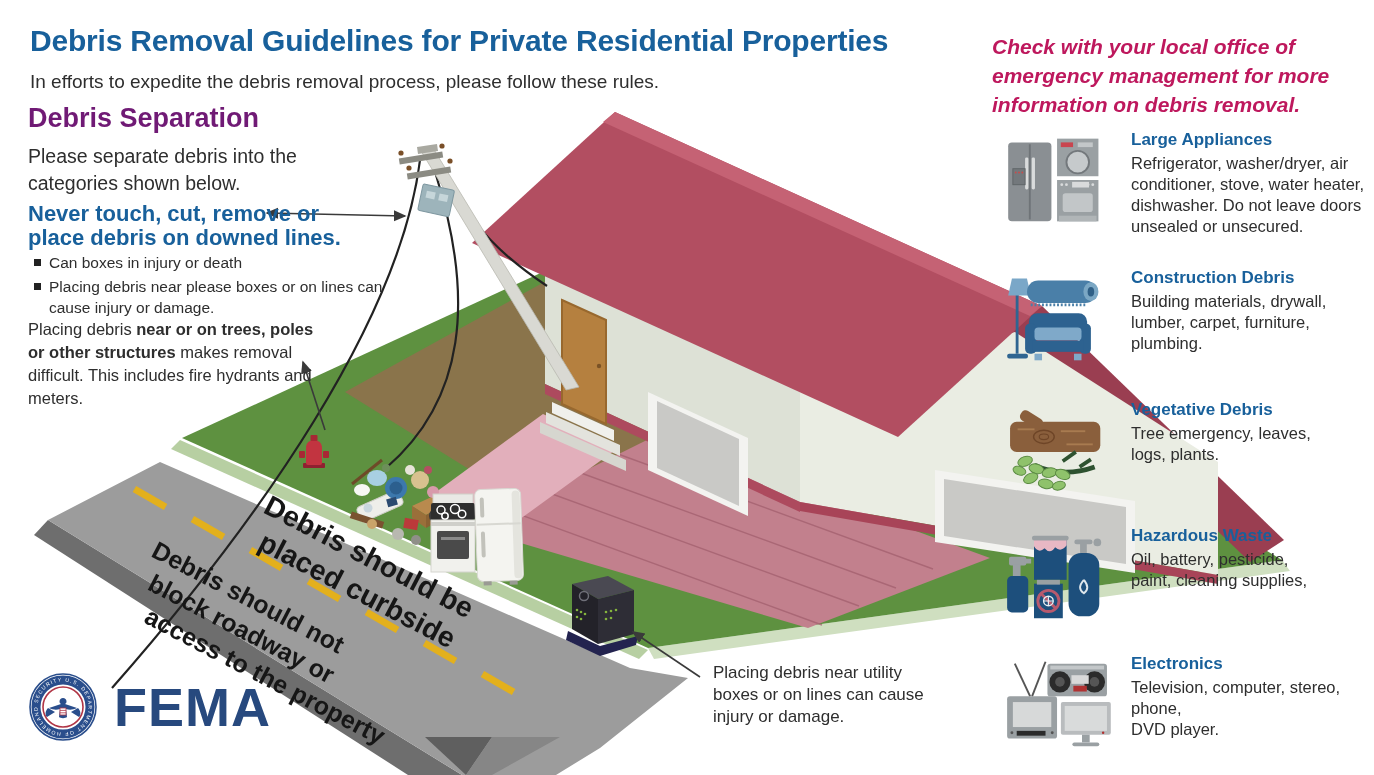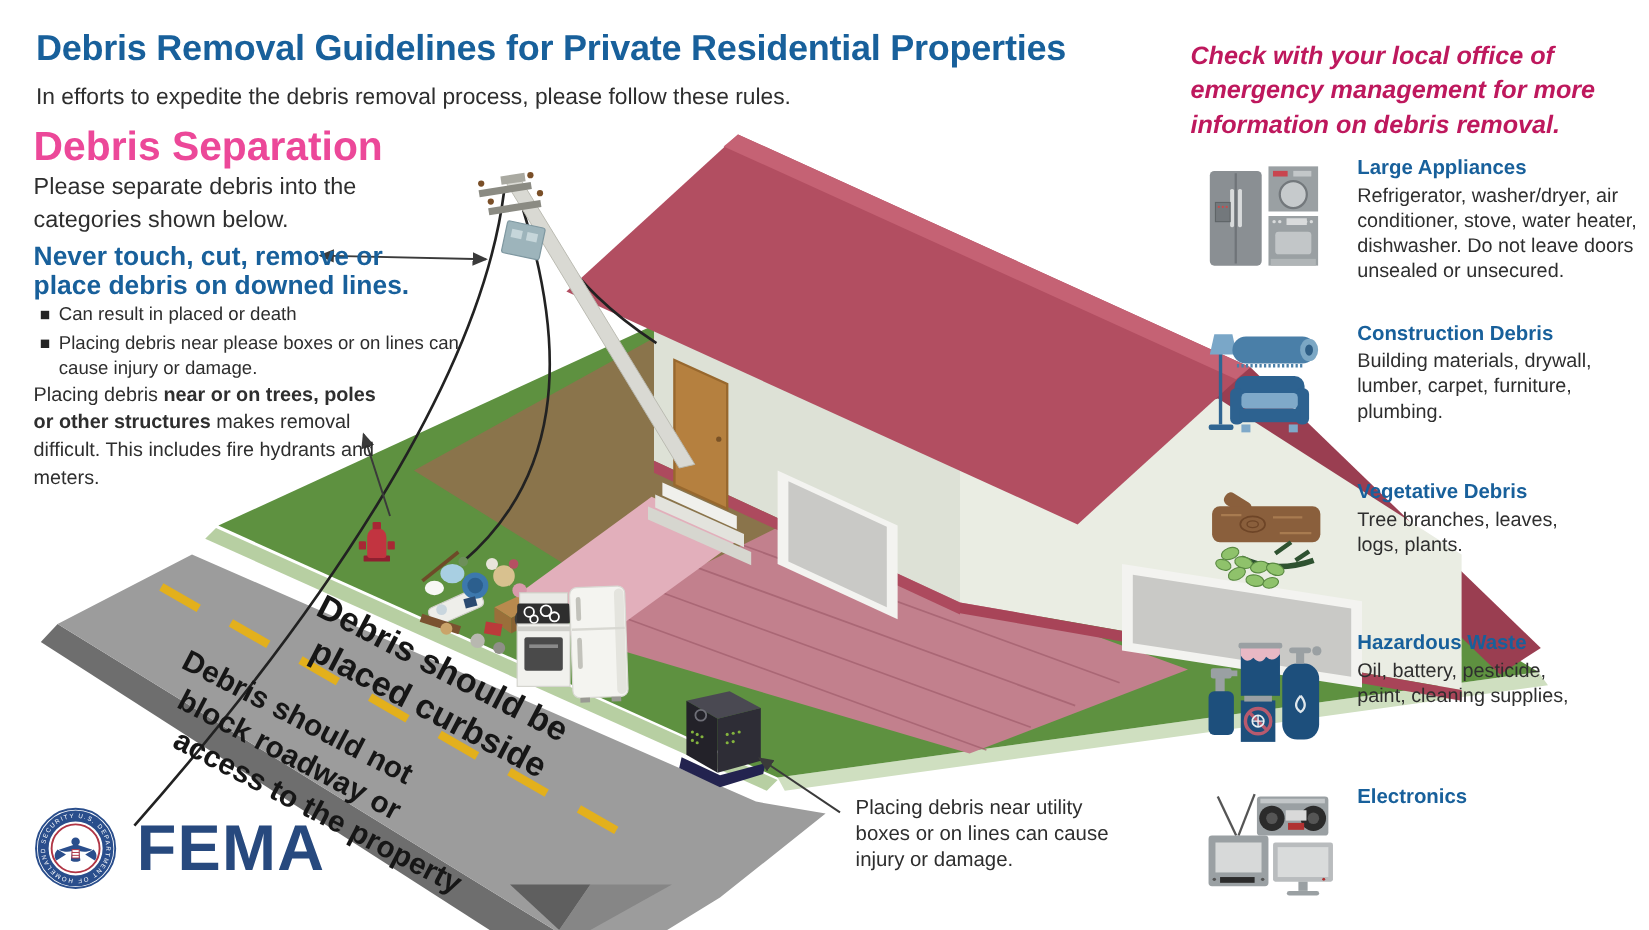--- a/index.html
+++ b/index.html
@@ -4,21 +4,21 @@
 <style>
   html,body{margin:0;padding:0;background:#fff;}
   .canvas{position:relative;width:1374px;height:775px;background:#ffffff;overflow:hidden;
           font-family:"Liberation Sans",sans-serif;}
   .abs{position:absolute;}
   .scene{left:0;top:0;z-index:1;}
   .txt{z-index:3;}
   .ln{display:block;}
   .title{left:30px;top:24px;font-size:30px;font-weight:700;color:#18609B;letter-spacing:-0.2px;}
   .subtitle{left:30px;top:71px;font-size:19px;color:#2e2e2e;}
-  .sec-title{left:28px;top:103px;font-size:34px;font-weight:700;color:#ec4899;}
+  .sec-title{left:28px;top:103px;font-size:27px;font-weight:700;color:#701a75;}
   .intro{left:28px;top:143px;font-size:19.5px;line-height:27px;color:#2e2e2e;}
   .warn{left:28px;top:202px;font-size:22px;font-weight:700;color:#18609B;line-height:24px;}
   .bullets{left:34px;top:252px;font-size:15.5px;line-height:21px;color:#2e2e2e;width:368px;}
   .bullet-row{display:flex;gap:8px;margin-bottom:3px;}
   .sq{width:7px;height:7px;background:#222;margin-top:7px;flex:none;}
   .note{left:28px;top:318px;font-size:16.5px;line-height:23px;color:#2e2e2e;width:320px;}
   .sidebar-note{left:992px;top:32px;width:382px;font-size:21px;line-height:29px;font-weight:700;
                 font-style:italic;color:#be185d;}
   .cat-row{position:absolute;left:1000px;width:374px;z-index:3;}
   .cat-icon{position:absolute;left:0;top:0;width:116px;height:104px;display:flex;
@@ -247,21 +247,21 @@
 
   <div class="abs txt warn">
     <span class="ln">Never touch, cut, remove or</span>
     <span class="ln">place debris on downed lines.</span>
   </div>
 
   <div class="abs txt bullets">
     <div class="bullet-row">
       <span class="sq"></span>
       <span>
-        <span class="ln">Can result in placed or death</span>
+        <span class="ln">Can boxes in injury or death</span>
       </span>
     </div>
     <div class="bullet-row">
       <span class="sq"></span>
       <span>
         <span class="ln">Placing debris near please boxes or on lines can</span>
         <span class="ln">cause injury or damage.</span>
       </span>
     </div>
   </div>
@@ -368,21 +368,21 @@
           <ellipse cx="26" cy="80" rx="8" ry="5" transform="rotate(-25 26 80)"></ellipse>
           <ellipse cx="42" cy="86" rx="8" ry="5" transform="rotate(10 42 86)"></ellipse>
           <ellipse cx="14" cy="72" rx="7" ry="4.5" transform="rotate(20 14 72)"></ellipse>
           <ellipse cx="56" cy="88" rx="7" ry="4.5" transform="rotate(-15 56 88)"></ellipse>
         </g>
       </svg>
     </div>
     <div class="cat-text">
       <div class="cat-label">Vegetative Debris</div>
       <div class="cat-desc">
-        <span class="ln">Tree branches, leaves,</span>
+        <span class="ln">Tree emergency, leaves,</span>
         <span class="ln">logs, plants.</span>
       </div>
     </div>
   </div>
 
   <div class="cat-row" style="top:524px;height:112px;">
     <div class="cat-icon">
       <svg width="106" height="96" viewBox="0 0 110 100">
         <rect x="30" y="12" width="34" height="42" fill="#1d4f7c"></rect>
         <path d="M30,12 h34 v6 q-6,8 -12,2 q-5,8 -11,1 q-6,6 -11,-2 z" fill="#e8b8c4"></path>
@@ -433,20 +433,24 @@
         <rect x="71" y="31" width="14" height="6" fill="#b03232"></rect>
         <rect x="58" y="48" width="52" height="34" rx="2" fill="#b9bcbe"></rect>
         <rect x="62" y="52" width="44" height="26" fill="#d9dbdb"></rect>
         <circle cx="102" cy="80" r="1.3" fill="#b03232"></circle>
         <rect x="80" y="82" width="8" height="8" fill="#9aa0a3"></rect>
         <rect x="70" y="90" width="28" height="4" rx="2" fill="#9aa0a3"></rect>
       </svg>
     </div>
     <div class="cat-text">
       <div class="cat-label">Electronics</div>
+      <div class="cat-desc">
+        <span class="ln">Television, computer, stereo, phone,</span>
+        <span class="ln">DVD player.</span>
+      </div>
     </div>
   </div>
 
   <div class="abs fema">
     <svg width="70" height="70" viewBox="0 0 70 70">
       <circle cx="35" cy="35" r="33" fill="#ffffff" stroke="#2a4e8c" stroke-width="1.6"></circle>
       <circle cx="35" cy="35" r="27" fill="none" stroke="#2a4e8c" stroke-width="9"></circle>
       <text font-size="5.2" fill="#ffffff" letter-spacing="1.2" font-family="Liberation Sans, sans-serif">
         <textPath href="#sealArc2" startOffset="2">U.S. DEPARTMENT OF HOMELAND SECURITY</textPath>
       </text>

